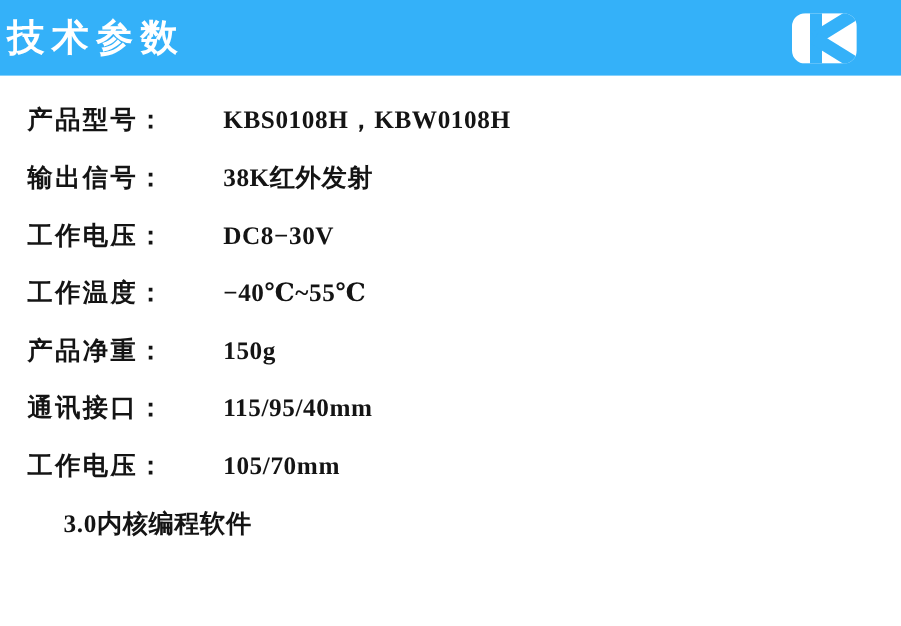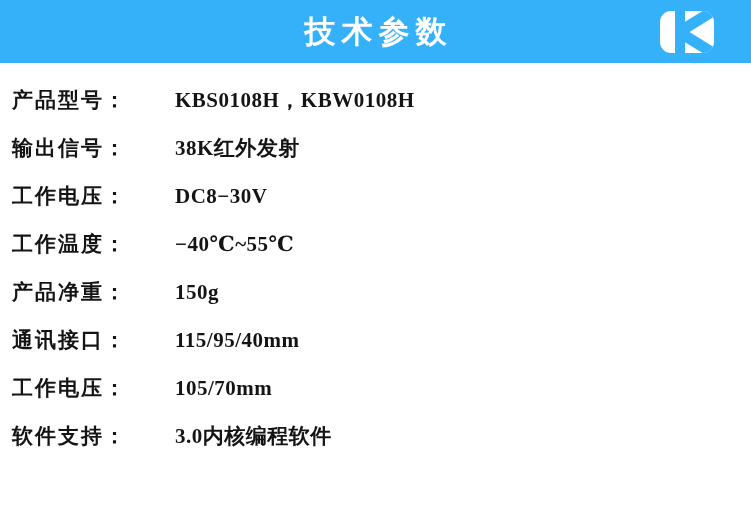--- a/index.html
+++ b/index.html
@@ -9,21 +9,20 @@
   .page { position: relative; width: 751px; height: 522px; background: #ffffff; }
 
   
   .header {
     position: absolute;
     top: 0; left: 0;
     width: 751px; height: 63px;
     background: #34B1F9;
     display: flex;
     align-items: center;
-    justify-content: center;
   }
   .header-title {
     color: #ffffff;
     font-size: 31px;
     font-weight: bold;
     letter-spacing: 6px;
     text-indent: 6px; 
     line-height: 63px;
   }
   .logo {
@@ -32,21 +31,21 @@
     right: 37px;
     width: 54px;
     height: 42px;
     display: block;
   }
 
   
   .specs {
     position: absolute;
     top: 76px;
-    left: 12px;
+    left: 23px;
     right: 20px;
   }
   .spec-row {
     height: 48px;
     display: flex;
     align-items: center;
     font-size: 21px;
     font-weight: bold;
   }
   .spec-label {
@@ -107,18 +106,17 @@
     </div>
       <div class="spec-row">
       <span class="spec-label">通讯接口：</span>
       <span class="spec-value">115/95/40mm</span>
     </div>
       <div class="spec-row">
       <span class="spec-label">工作电压：</span>
       <span class="spec-value">105/70mm</span>
     </div>
       <div class="spec-row">
-      <span class="spec-label">软件支持：</span>
       <span class="spec-value">3.0内核编程软件</span>
     </div>
     </div>
 
 </div>
 
 </body></html>

